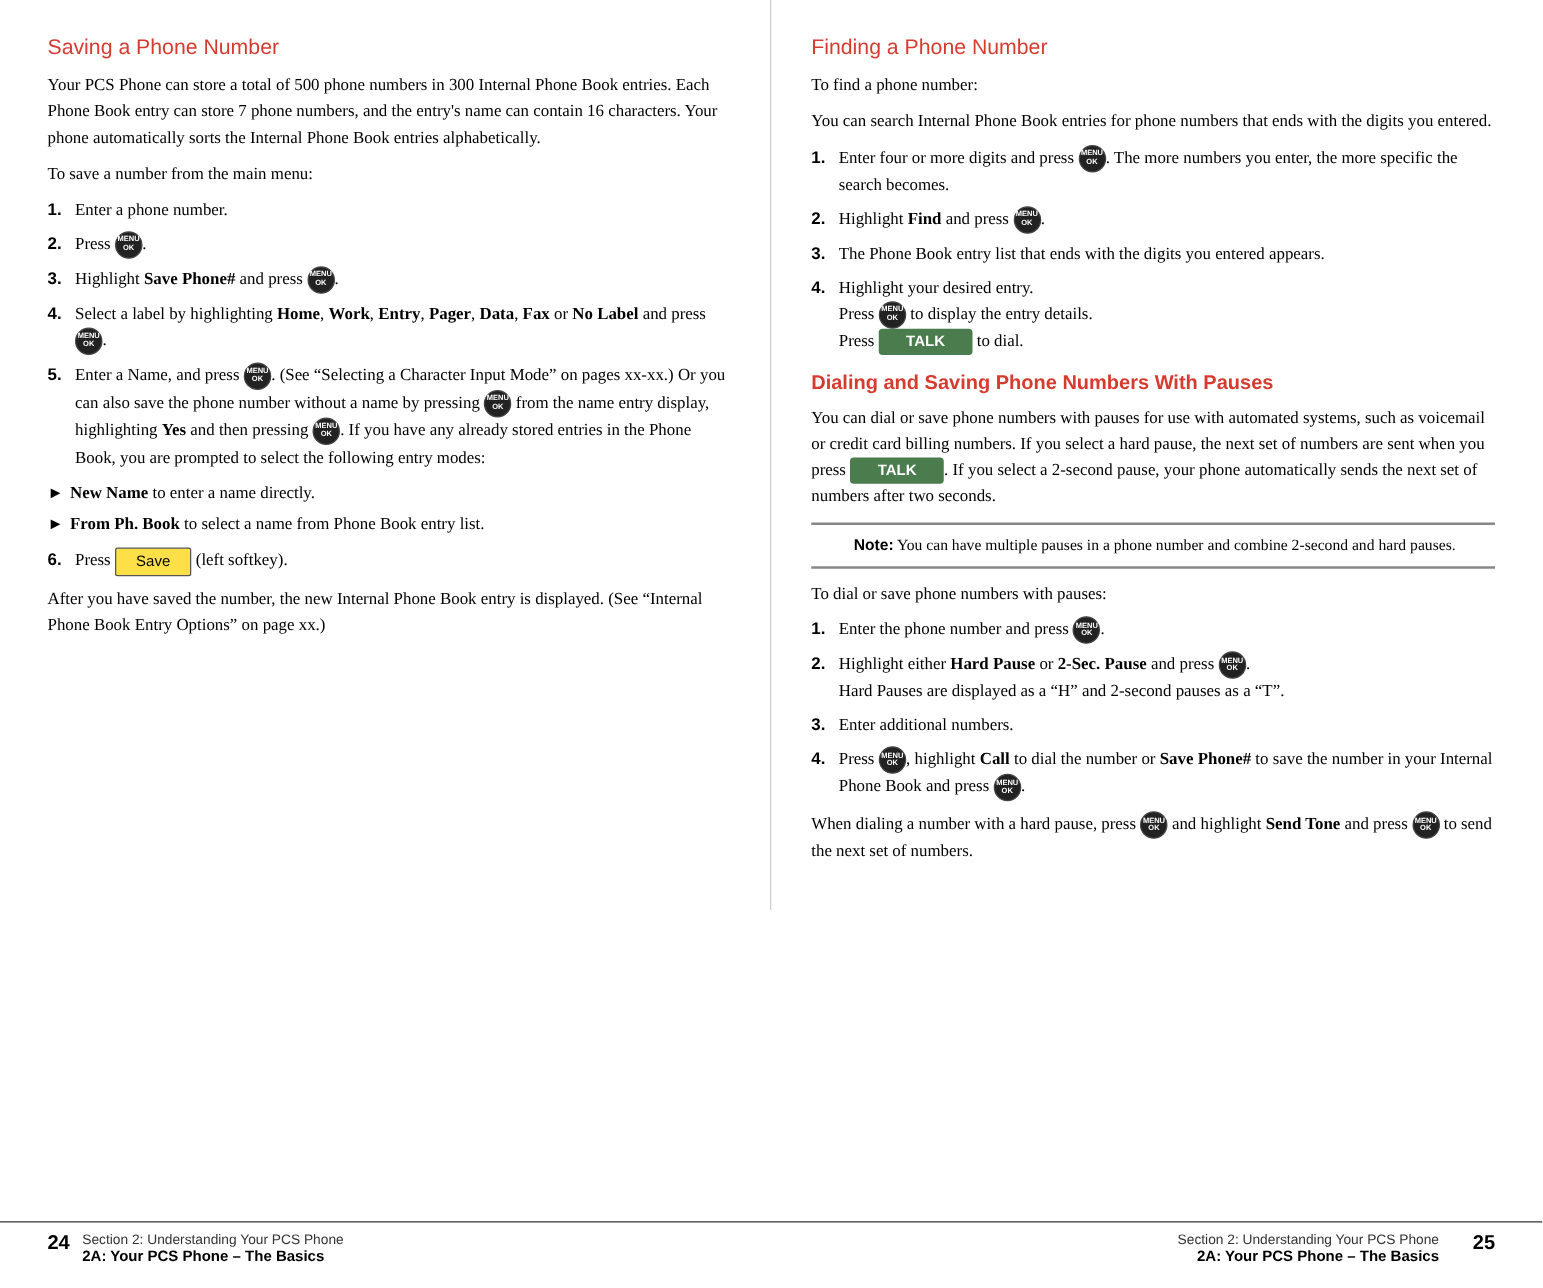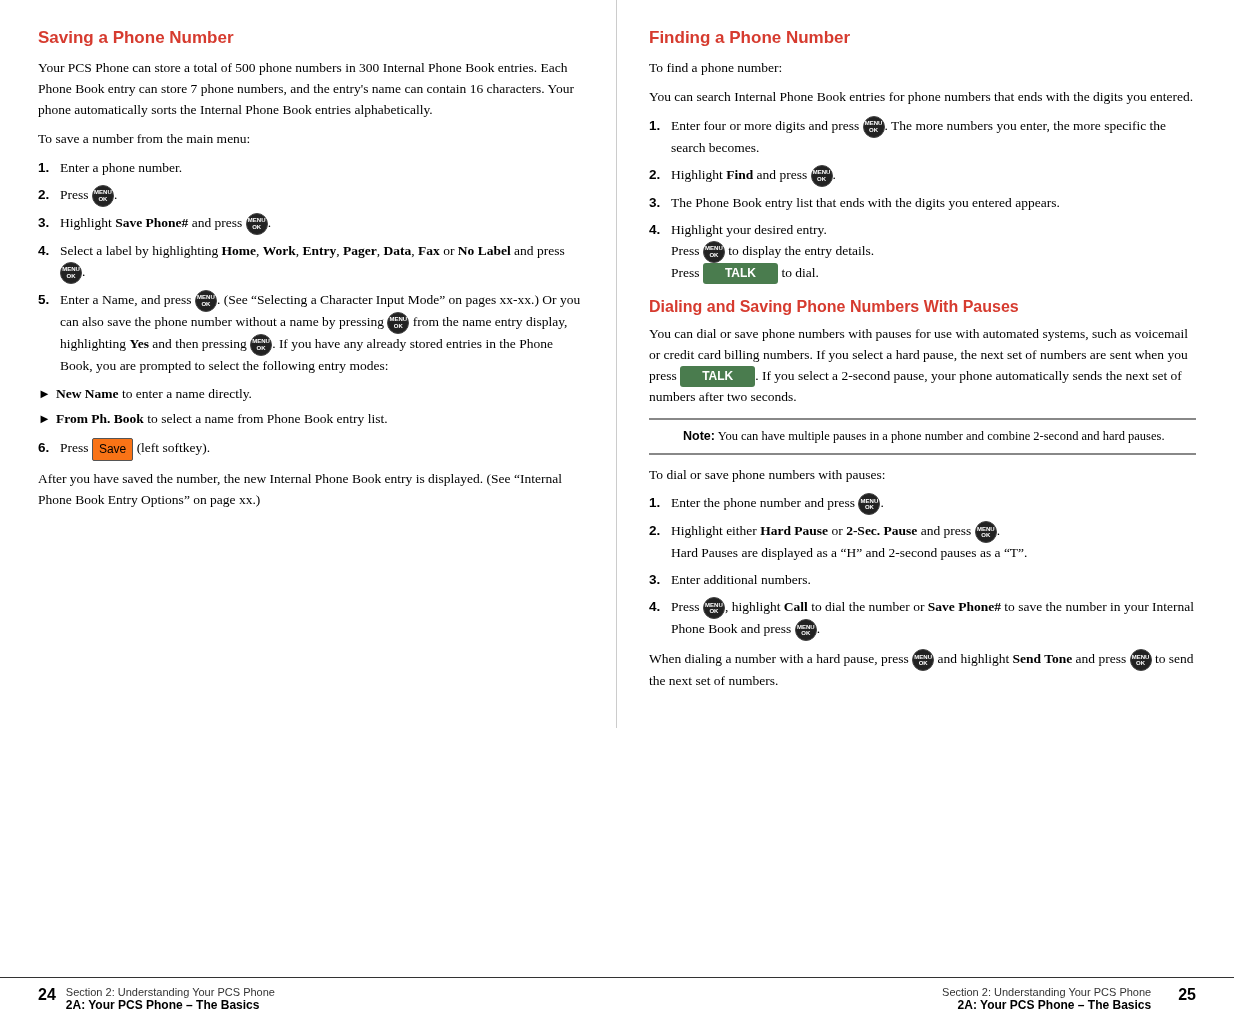--- a/index.html
+++ b/index.html
@@ -15,21 +15,21 @@
       width: 50%;
       padding: 28px 32px 28px 38px;
       border-right: 1px solid #ccc;
     }
     .right-column {
       width: 50%;
       padding: 28px 38px 28px 32px;
     }
     .section-title {
       font-size: 17px;
-      font-weight: bold;
+      font-weight: normal;
       color: #d63b2f;
       margin-bottom: 10px;
       font-family: Arial, sans-serif;
     }
     .body-text {
       font-size: 13.5px;
       line-height: 1.55;
       margin-bottom: 8px;
     }
     .numbered-list {
@@ -102,25 +102,25 @@
       font-family: Arial, sans-serif;
       font-weight: bold;
       vertical-align: middle;
     }
     .save-btn {
       display: inline-flex;
       align-items: center;
       justify-content: center;
       border: 1.5px solid #555;
       border-radius: 2px;
-      padding: 1px 6px;
+      padding: 1px 16px;
       font-size: 12px;
       font-family: Arial, sans-serif;
       vertical-align: middle;
-      background: #f97316;
+      background: #fde047;
     }
     .note-box {
       border-top: 2px solid #888;
       border-bottom: 2px solid #888;
       padding: 7px 10px;
       margin: 10px 0;
       font-size: 12.5px;
       line-height: 1.5;
     }
     .note-bold {

